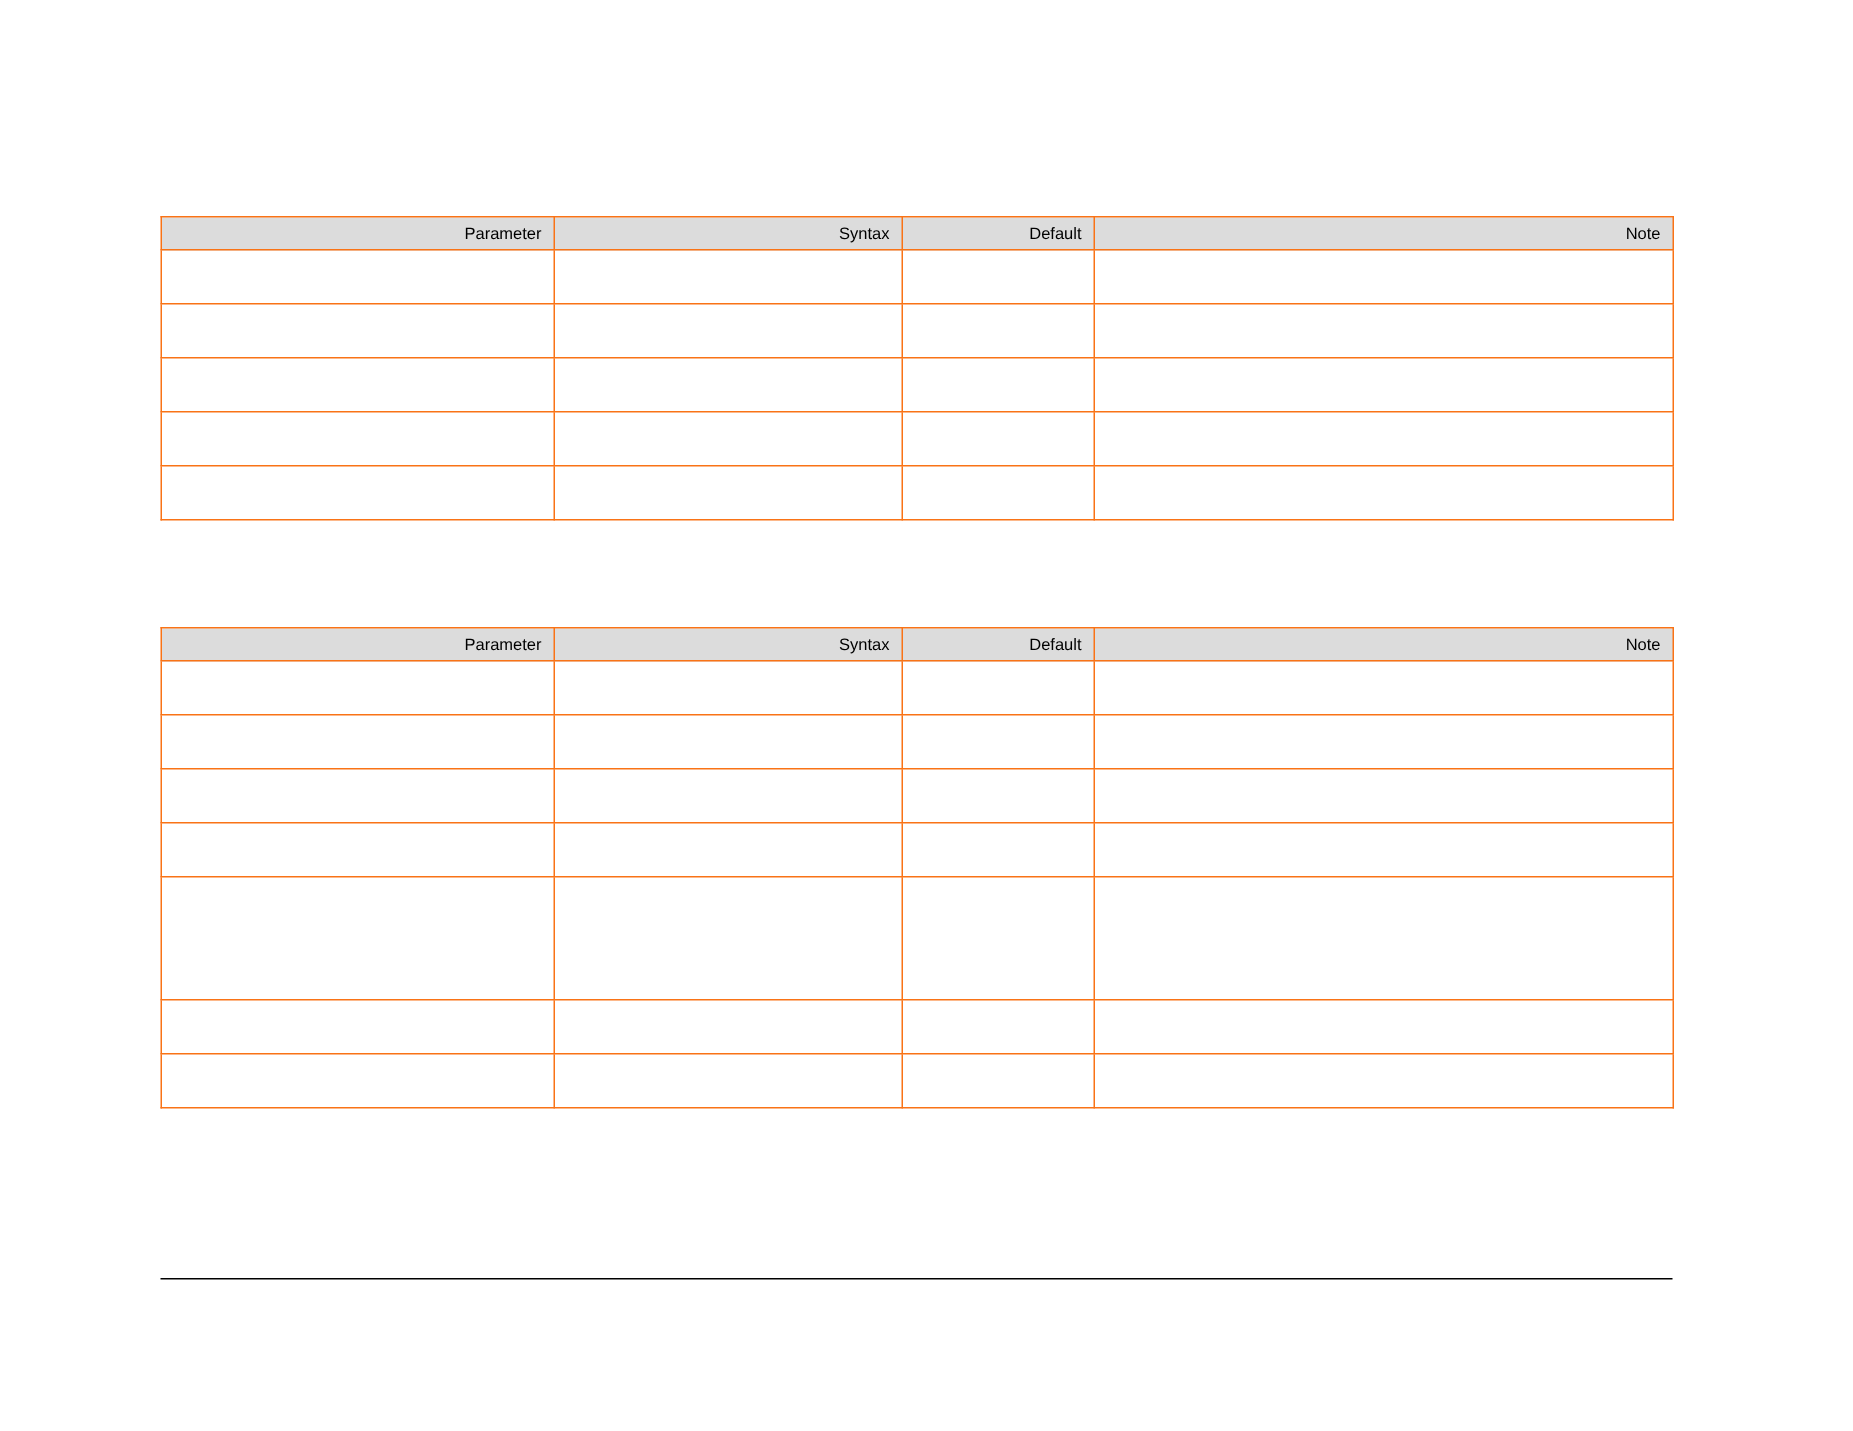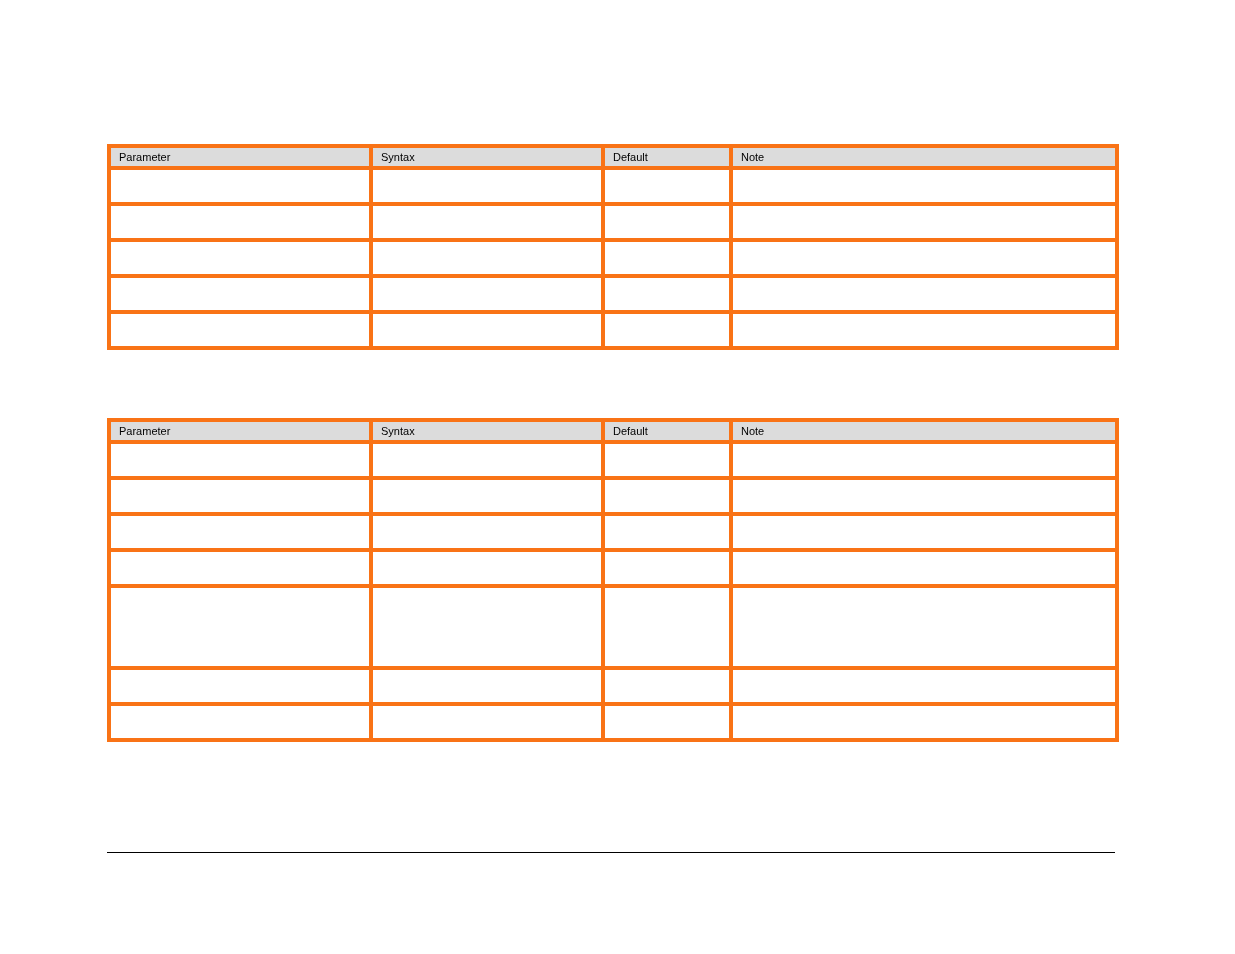--- a/index.html
+++ b/index.html
@@ -22,25 +22,25 @@
     left: 107px;
     top: 0;
     width: 1008px;
   }
   table.data {
     width: 100%;
     border-collapse: collapse;
     table-layout: fixed;
   }
   table.data th, table.data td {
-    border: 4px solid #f97316;
+    border: 1px solid #f97316;
     padding: 0 8px;
     font-size: 11px;
     vertical-align: middle;
-    text-align: left;
+    text-align: right;
     box-sizing: border-box;
   }
   table.data th {
     background: #dcdcdc;
     font-weight: normal;
     height: 22px;
   }
   table.data td {
     height: 36px;
   }

